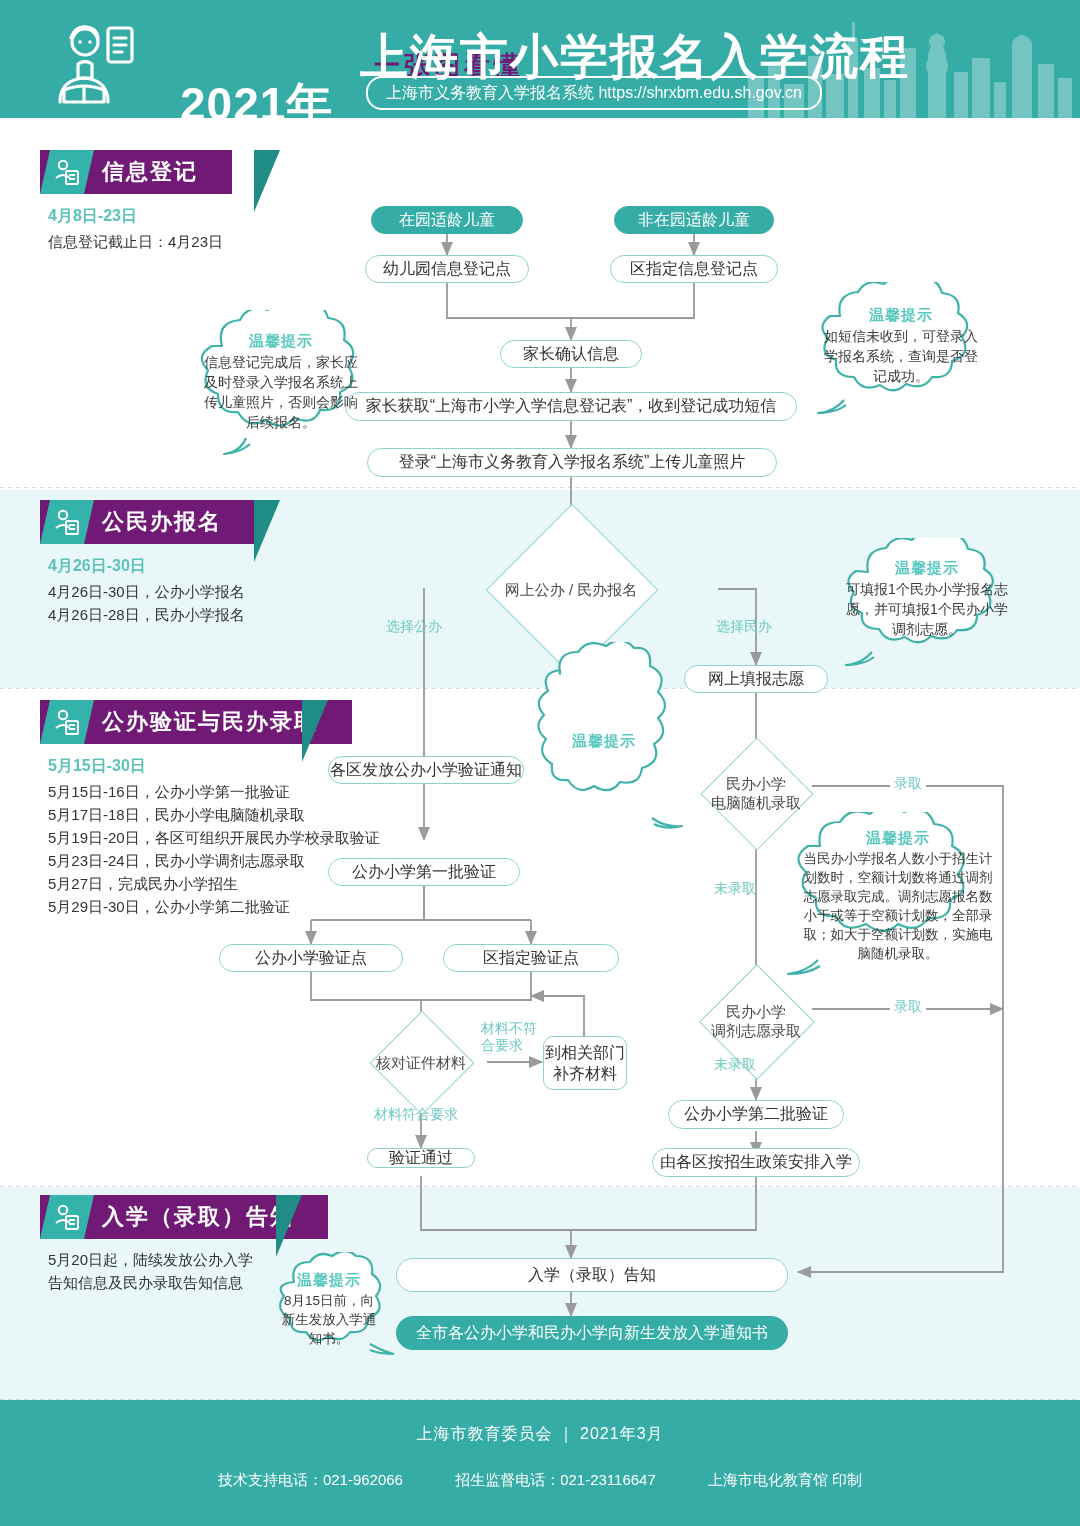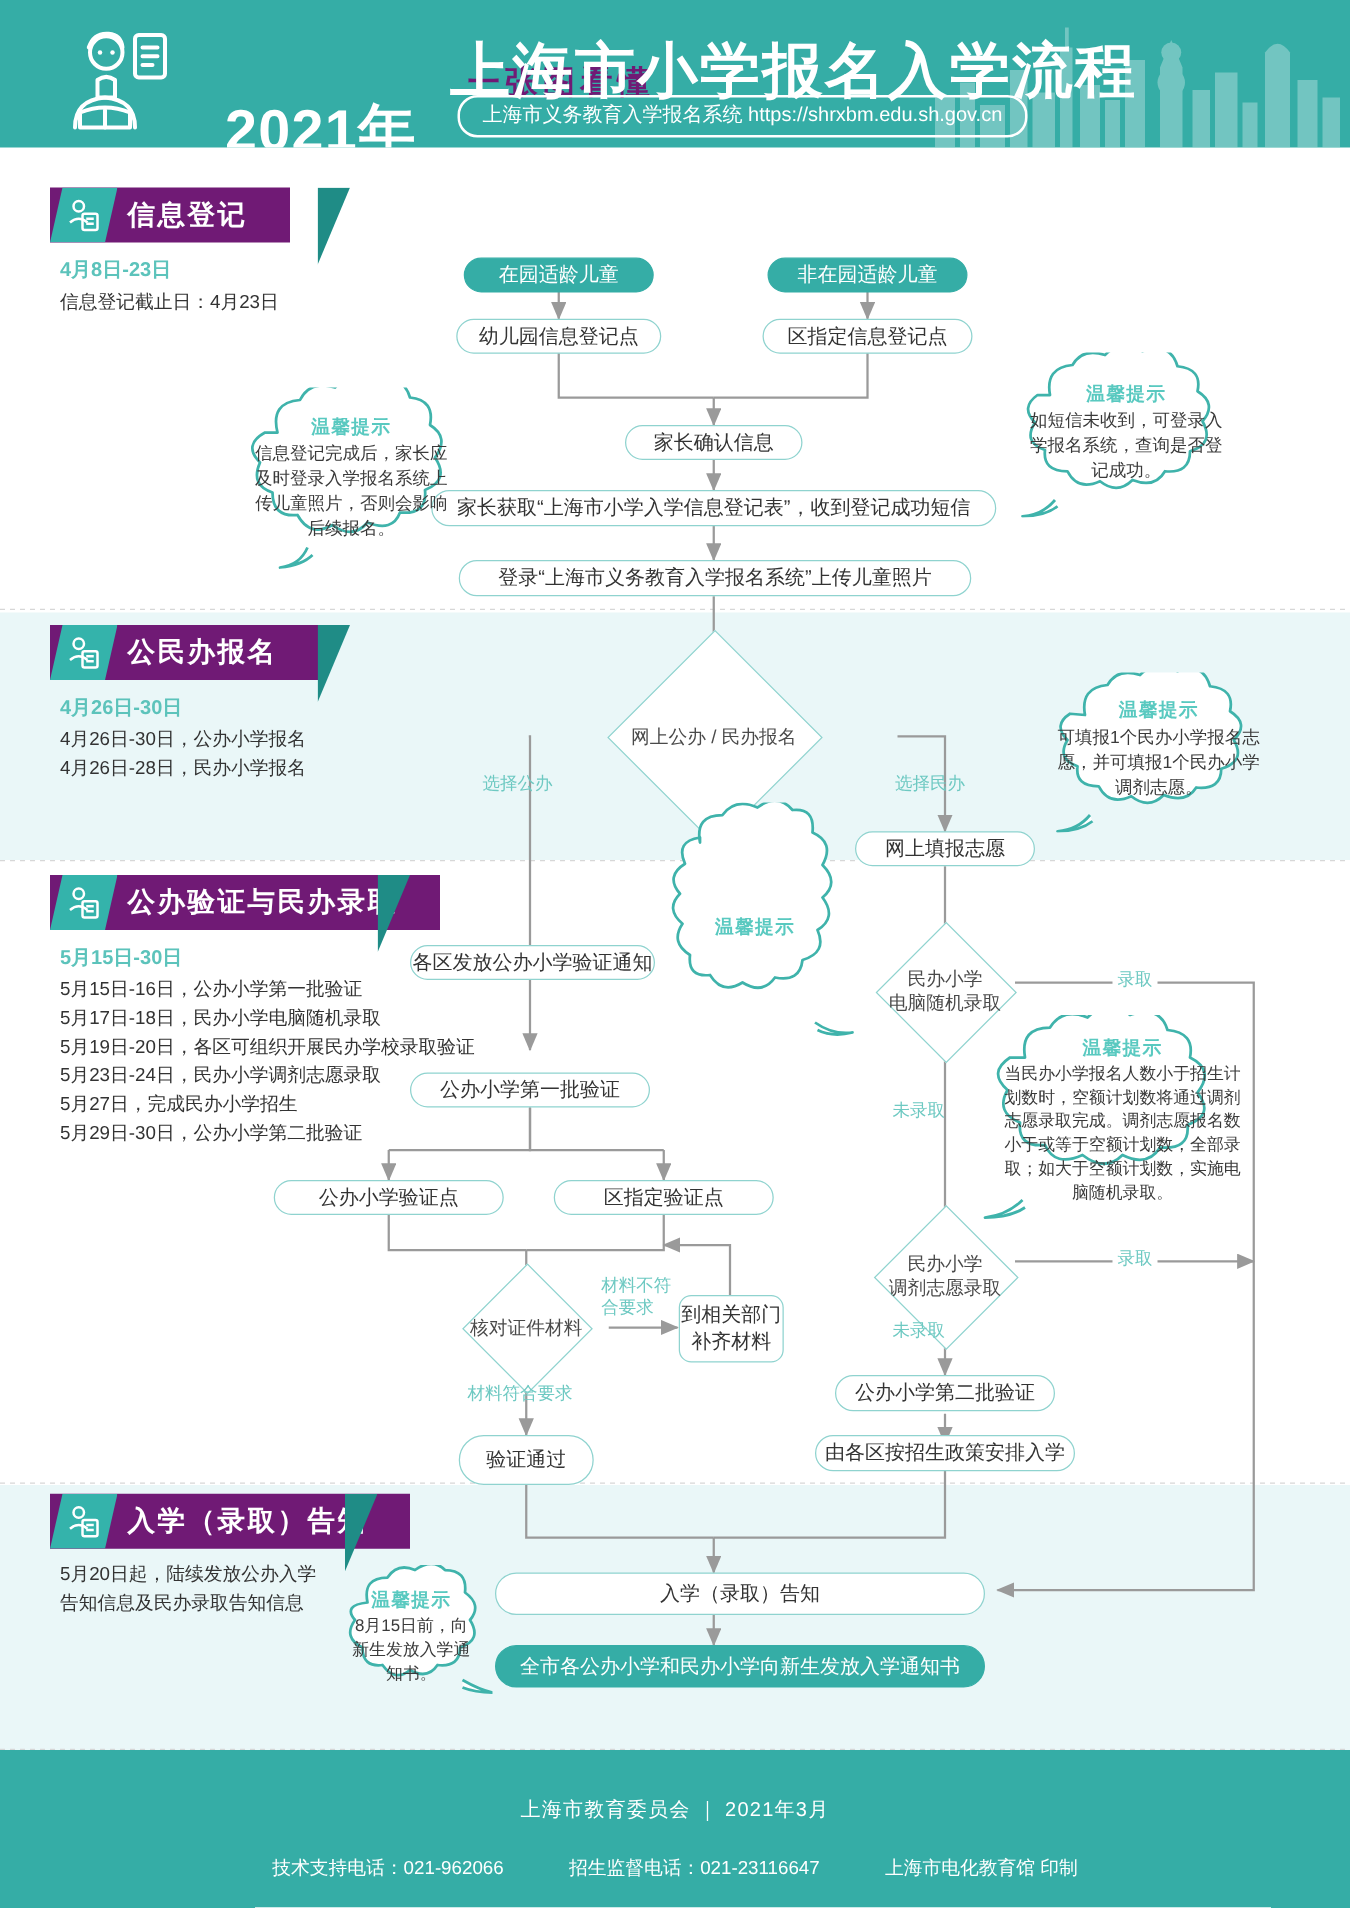--- a/index.html
+++ b/index.html
@@ -104,21 +104,21 @@
     display:flex;flex-direction:column;align-items:center;justify-content:center;
     box-sizing:border-box;
   }
   .tip .hdr{color:#59c9c0;font-size:15px;font-weight:700;margin-bottom:1px;letter-spacing:1px;}
   .tip .txt{color:#3a3a3a;font-size:14px;line-height:20px;text-align:center;}
   
   #footer{
     position:absolute;left:0;bottom:0;width:1080px;height:126px;background:#35ada6;
     color:#ffffff;text-align:center;
   }
-  .ft1{font-size:16px;padding-top:38px;letter-spacing:1px;}
+  .ft1{font-size:16px;padding-top:24px;letter-spacing:1px;}
   .ft2{font-size:15px;padding-top:26px;}
   .ft2 span{margin:0 24px;}
 </style>
 </head>
 <body>
 
 <div class="band white" style="top:118px;height:370px;"></div>
 <div class="band tint" style="top:490px;height:198px;"></div>
 <div class="band white" style="top:690px;height:496px;"></div>
 <div class="band tint" style="top:1188px;height:212px;"></div>
@@ -360,21 +360,21 @@
 </div>
 <div class="edge-label" style="left:481px;top:1020px;text-align:left;">
   <span>材料不符</span><br>
   <span>合要求</span>
 </div>
 <div class="node rect" style="left:543px;top:1036px;width:84px;height:54px;flex-direction:column;">
   <span>到相关部门</span>
   <span>补齐材料</span>
 </div>
 <div class="edge-label" style="left:374px;top:1106px;">材料符合要求</div>
-<div class="node" style="left:367px;top:1148px;width:108px;height:40px;font-family:Liberation Mono, monospace;">验证通过</div>
+<div class="node" style="left:367px;top:1148px;width:108px;height:20px;font-family:Liberation Mono, monospace;">验证通过</div>
 
 <div class="diamond" style="left:688px;top:758px;width:136px;height:70px;">
   <div class="shape" style="width:78px;height:78px;left:29px;top:-4px;"></div>
   <div class="lbl">
     <span>民办小学</span><br>
     <span>电脑随机录取</span>
   </div>
 </div>
 <div class="edge-label" style="left:890px;top:775px;background:#ffffff;padding:0 4px;">录取</div>
 <div class="edge-label" style="left:714px;top:880px;">未录取</div>

